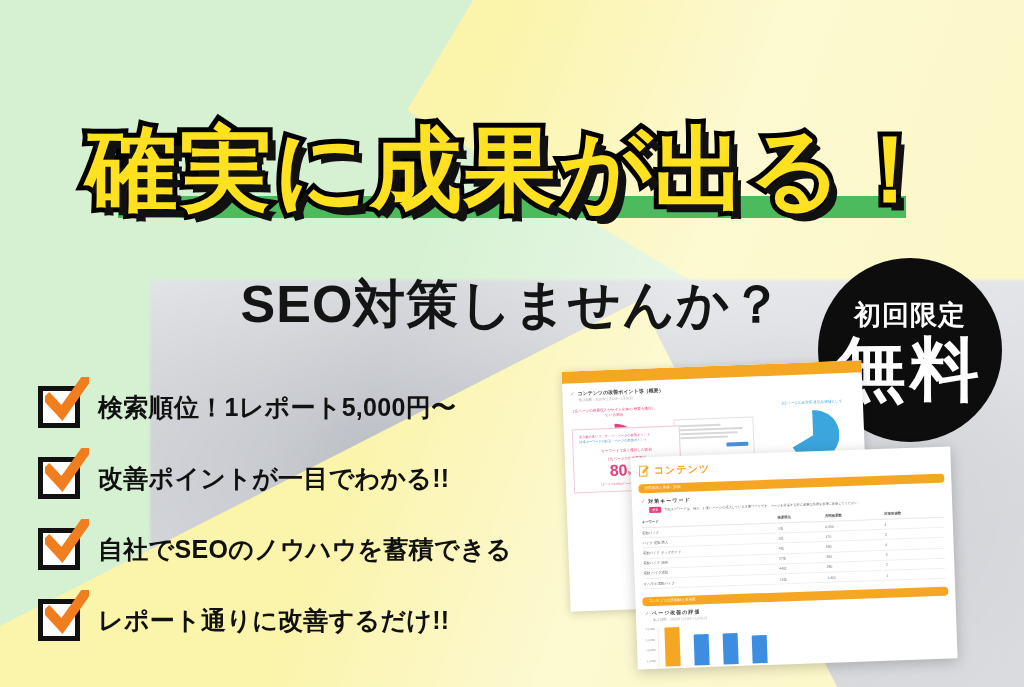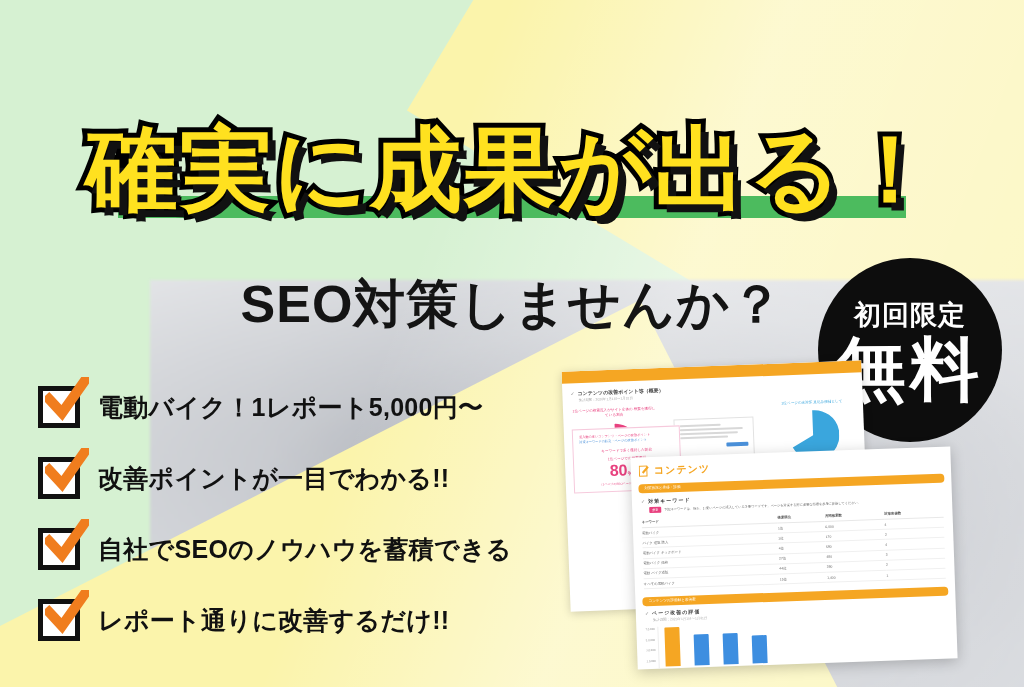--- a/index.html
+++ b/index.html
@@ -207,21 +207,21 @@
     <div class="badge-main">無料</div>
   </div>
 
   <div class="checklist">
     <div class="check-item">
       <div class="check-box">
         <svg class="check-mark" viewBox="0 0 44 44">
           <path d="M4 22 L17 36 L41 2" fill="none" stroke="#f07d1e" stroke-width="10" stroke-linecap="square"></path>
         </svg>
       </div>
-      <div class="check-label">電動バイク！1レポート5,000円〜</div>
+      <div class="check-label">検索順位！1レポート5,000円〜</div>
     </div>
     <div class="check-item">
       <div class="check-box">
         <svg class="check-mark" viewBox="0 0 44 44">
           <path d="M4 22 L17 36 L41 2" fill="none" stroke="#f07d1e" stroke-width="10" stroke-linecap="square"></path>
         </svg>
       </div>
       <div class="check-label">改善ポイントが一目でわかる!!</div>
     </div>
     <div class="check-item">

